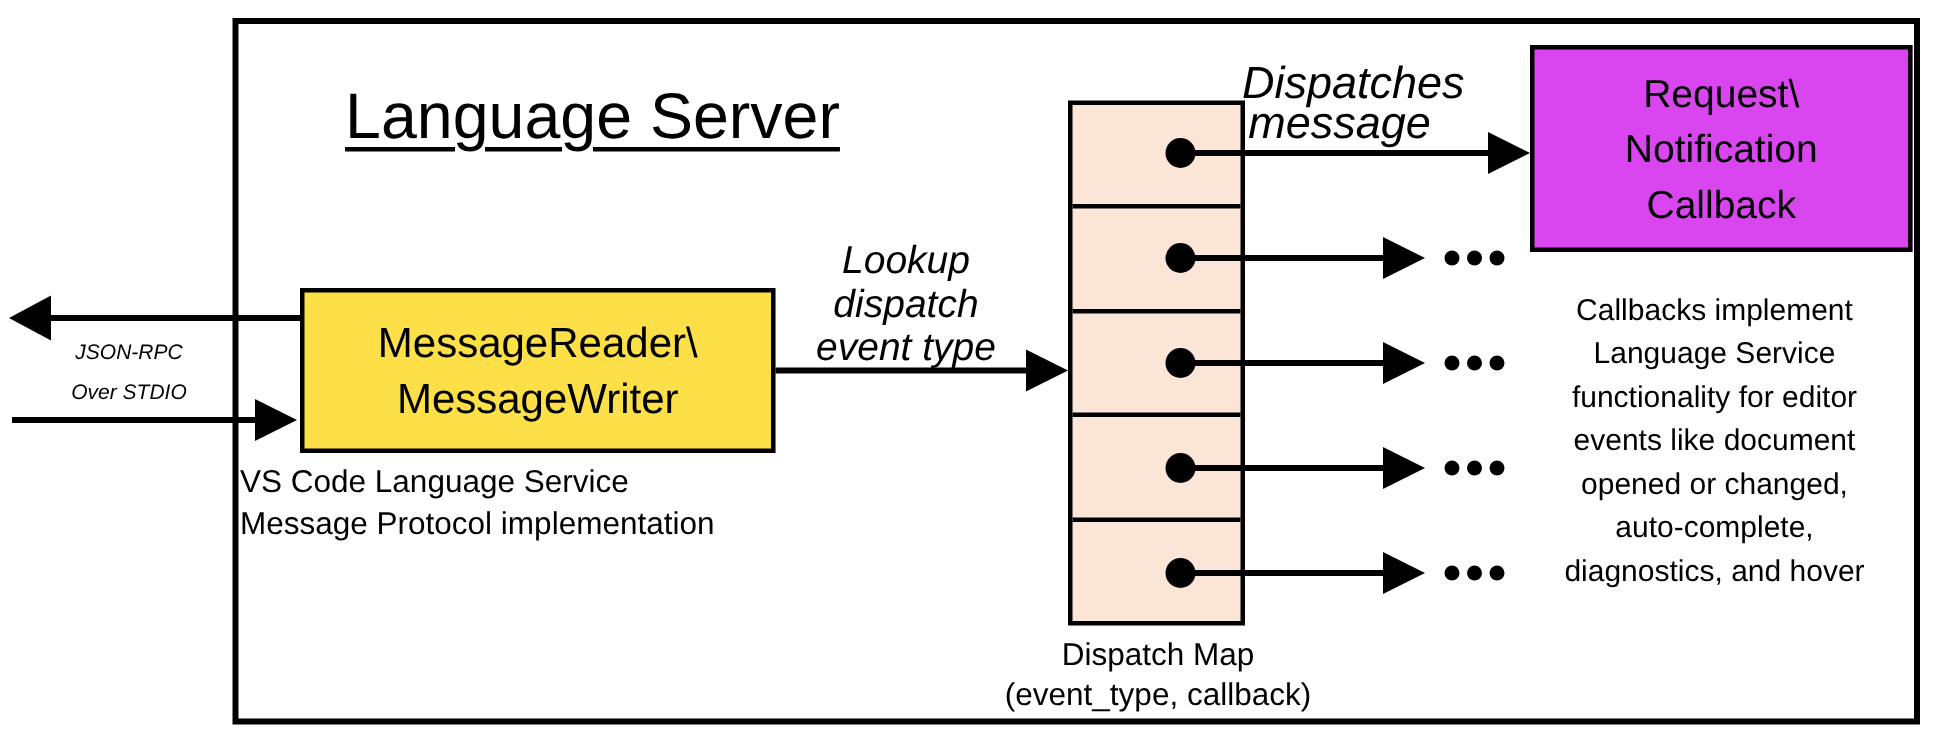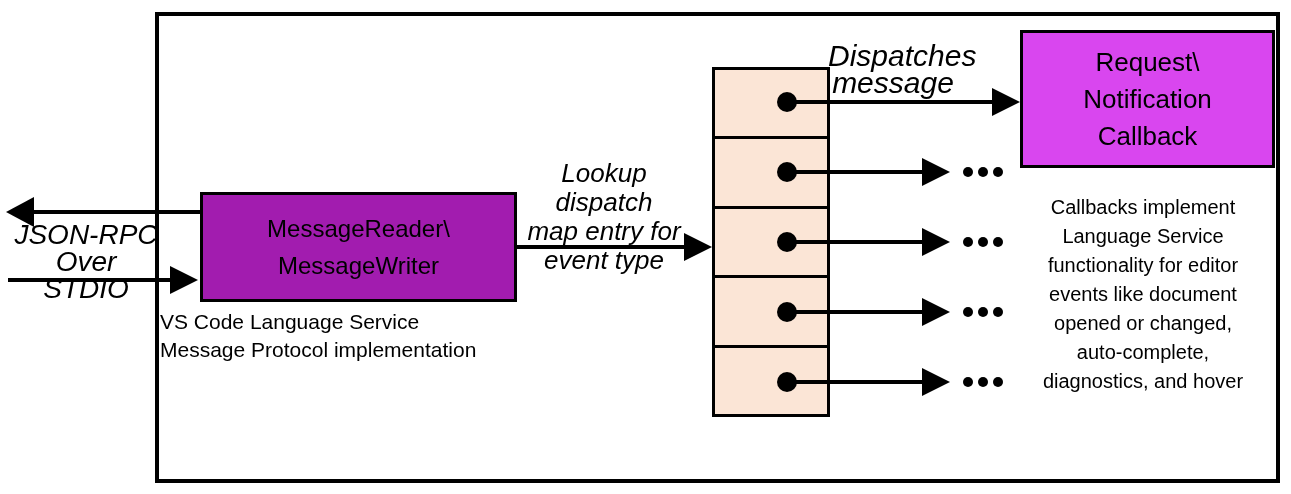--- a/index.html
+++ b/index.html
@@ -27,35 +27,35 @@
     left: 225px; top: 54px; width: 340px;
     font-size: 43px; line-height: 48px;
     text-align: center;
     text-decoration: underline;
     text-decoration-thickness: 3px;
     text-underline-offset: 6px;
     white-space: nowrap;
   }
   .msg-box {
     left: 200px; top: 192px; width: 317px; height: 110px;
-    background: #a21caf;
+    background: #fde047;
     border: 3px solid #000;
     display: flex; flex-direction: column;
     align-items: center; justify-content: center;
-    font-size: 24px; line-height: 37px;
+    font-size: 28px; line-height: 37px;
     text-align: center;
   }
   .msg-caption {
     left: 160px; top: 308px; width: 361px;
     font-size: 21px; line-height: 28px;
     text-align: left;
   }
   .stdio-label {
     left: 10px; top: 221px; width: 152px;
-    font-size: 28px; line-height: 27px;
+    font-size: 14px; line-height: 27px;
     font-style: italic; text-align: center;
   }
   .lookup-label {
     left: 518px; top: 159px; width: 172px;
     font-size: 26px; line-height: 29px;
     font-style: italic; text-align: center;
   }
   .dispatch-map {
     left: 712px; top: 67px; width: 118px; height: 350px;
     background: #FBE5D6;
@@ -96,47 +96,51 @@
   svg.wires line { stroke: #000; stroke-width: 4; }
   svg.wires polygon, svg.wires circle { fill: #000; stroke: none; }
 </style>
 </head>
 <body>
 
 <div class="canvas">
 
   <div class="abs outer-box"></div>
 
+  <div class="abs title">Language Server</div>
 
   <div class="abs stdio-label">
     <div>JSON-RPC</div>
     <div>Over STDIO</div>
   </div>
 
   <div class="abs msg-box">
     <div>MessageReader\</div>
     <div>MessageWriter</div>
   </div>
   <div class="abs msg-caption">
     <div>VS Code Language Service</div>
     <div>Message Protocol implementation</div>
   </div>
 
   <div class="abs lookup-label">
     <div>Lookup dispatch</div>
-    <div>map entry for</div>
     <div>event type</div>
   </div>
 
   <div class="abs dispatch-map">
     <div class="cell"></div>
     <div class="cell"></div>
     <div class="cell"></div>
     <div class="cell"></div>
     <div class="cell"></div>
+  </div>
+  <div class="abs map-caption">
+    <div>Dispatch Map</div>
+    <div>(event_type, callback)</div>
   </div>
 
   <div class="abs dispatches-label">
     <div>Dispatches</div>
     <div>message</div>
   </div>
 
   <div class="abs callback-box">
     <div>Request\</div>
     <div>Notification</div>

